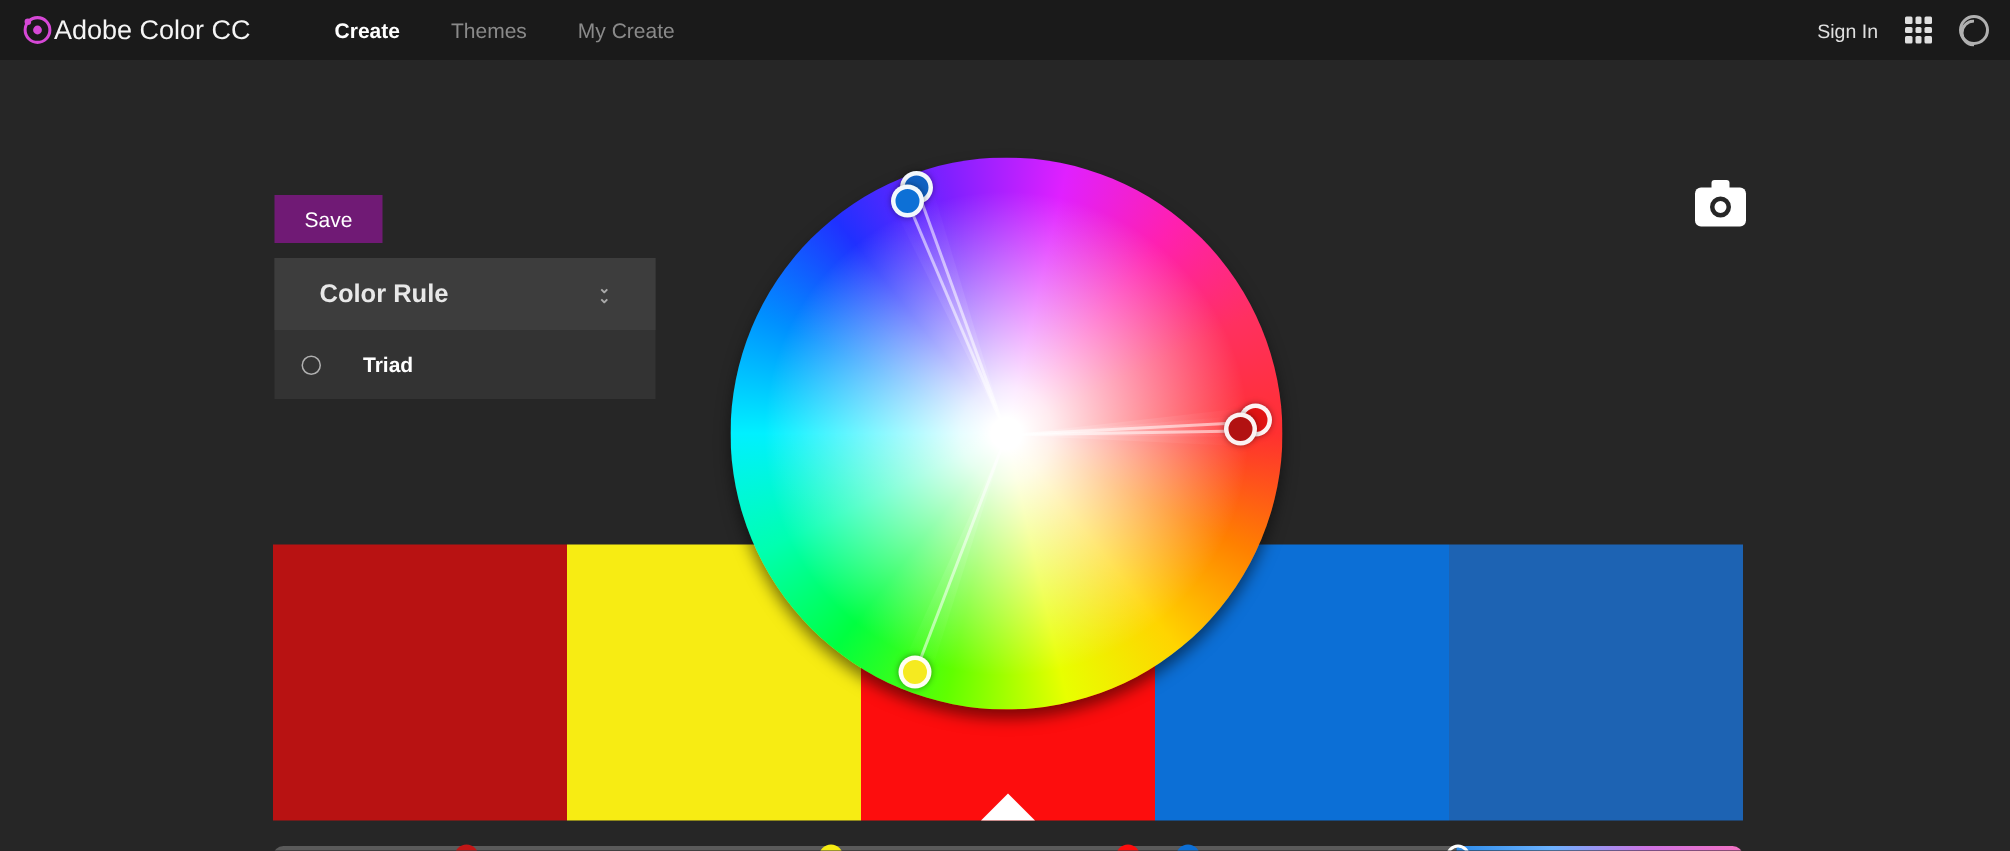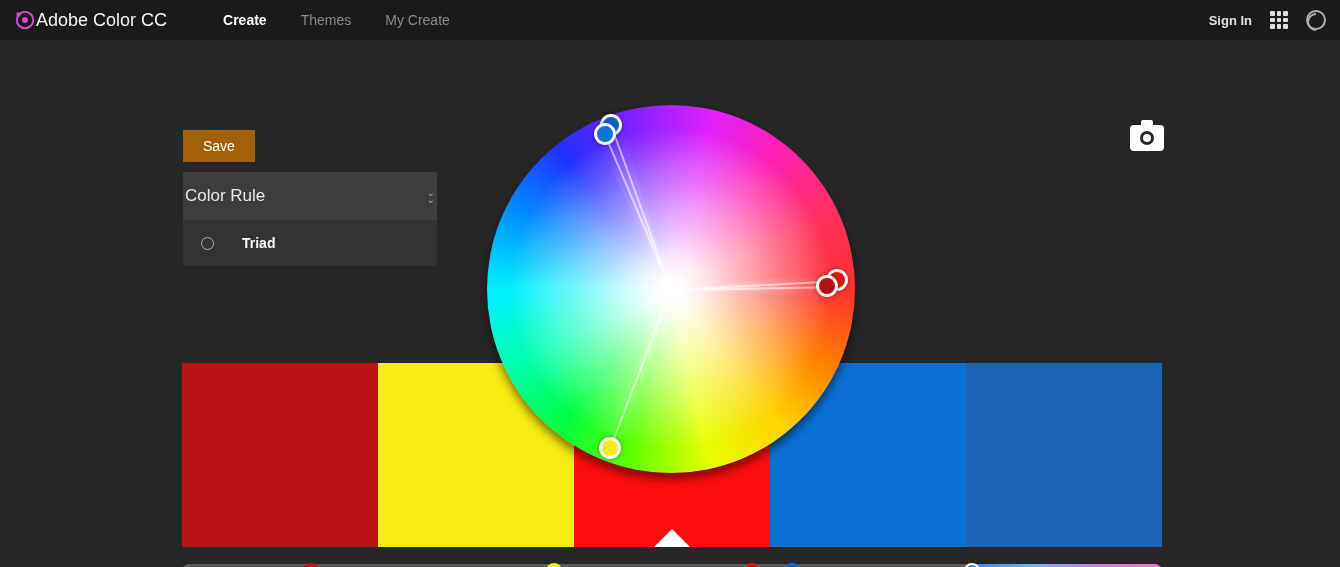--- a/index.html
+++ b/index.html
@@ -24,21 +24,21 @@
     }
     .logo-wrap { display: flex; align-items: center; }
     .logo-icon {
       width: 22px; height: 22px;
     }
     .logo-text { font-size: 18px; color: #f5f5f5; font-weight: 400; }
     .nav { display: flex; gap: 34px; margin-left: 56px; }
     .nav-item { font-size: 14px; color: #8a8a8a; cursor: pointer; }
     .nav-item.active { color: #ffffff; font-weight: 600; }
     .header-right { position: absolute; right: 14px; display: flex; align-items: center; gap: 18px; }
-    .signin { font-size: 13px; color: #e0e0e0; cursor: pointer; font-weight: 700; }
+    .signin { font-size: 13px; color: #e0e0e0; cursor: pointer; font-weight: 400; }
     .apps-icon {
       width: 18px; height: 18px;
       display: grid; grid-template-columns: repeat(3,1fr); grid-template-rows: repeat(3,1fr);
       gap: 2px; cursor: pointer;
     }
     .apps-icon span { background: #e0e0e0; border-radius: 1px; }
     .cc-icon {
       width: 20px; height: 20px; border: 2px solid #b0b0b0; border-radius: 50%;
       position: relative; cursor: pointer;
     }
@@ -52,21 +52,21 @@
     .main {
       position: relative;
       width: 100%;
       height: 527px;
     }
 
     .save-btn {
       position: absolute;
       left: 183px;
       top: 90px;
-      background: #a16207;
+      background: #701a75;
       color: #fff;
       border: none;
       padding: 8px 20px;
       font-size: 14px;
       cursor: pointer;
     }
 
     .camera-btn {
       position: absolute;
       left: 1130px;
@@ -89,25 +89,26 @@
 
     .rule-panel {
       position: absolute;
       left: 183px;
       top: 132px;
       width: 254px;
       background: #333333;
     }
     .rule-header {
       background: #3d3d3d;
-      padding: 14px 2px;
+      padding: 14px 30px;
       display: flex;
       justify-content: space-between;
       align-items: center;
       cursor: pointer;
+      font-weight: bold;
     }
     .rule-title { font-size: 17px; color: #e8e8e8; }
     .chevrons {
       display: flex; flex-direction: column; align-items: center;
       gap: -4px; color: #aaa; font-size: 10px; line-height: 7px;
     }
     .rule-body {
       padding: 15px 18px;
       display: flex;
       align-items: center;

